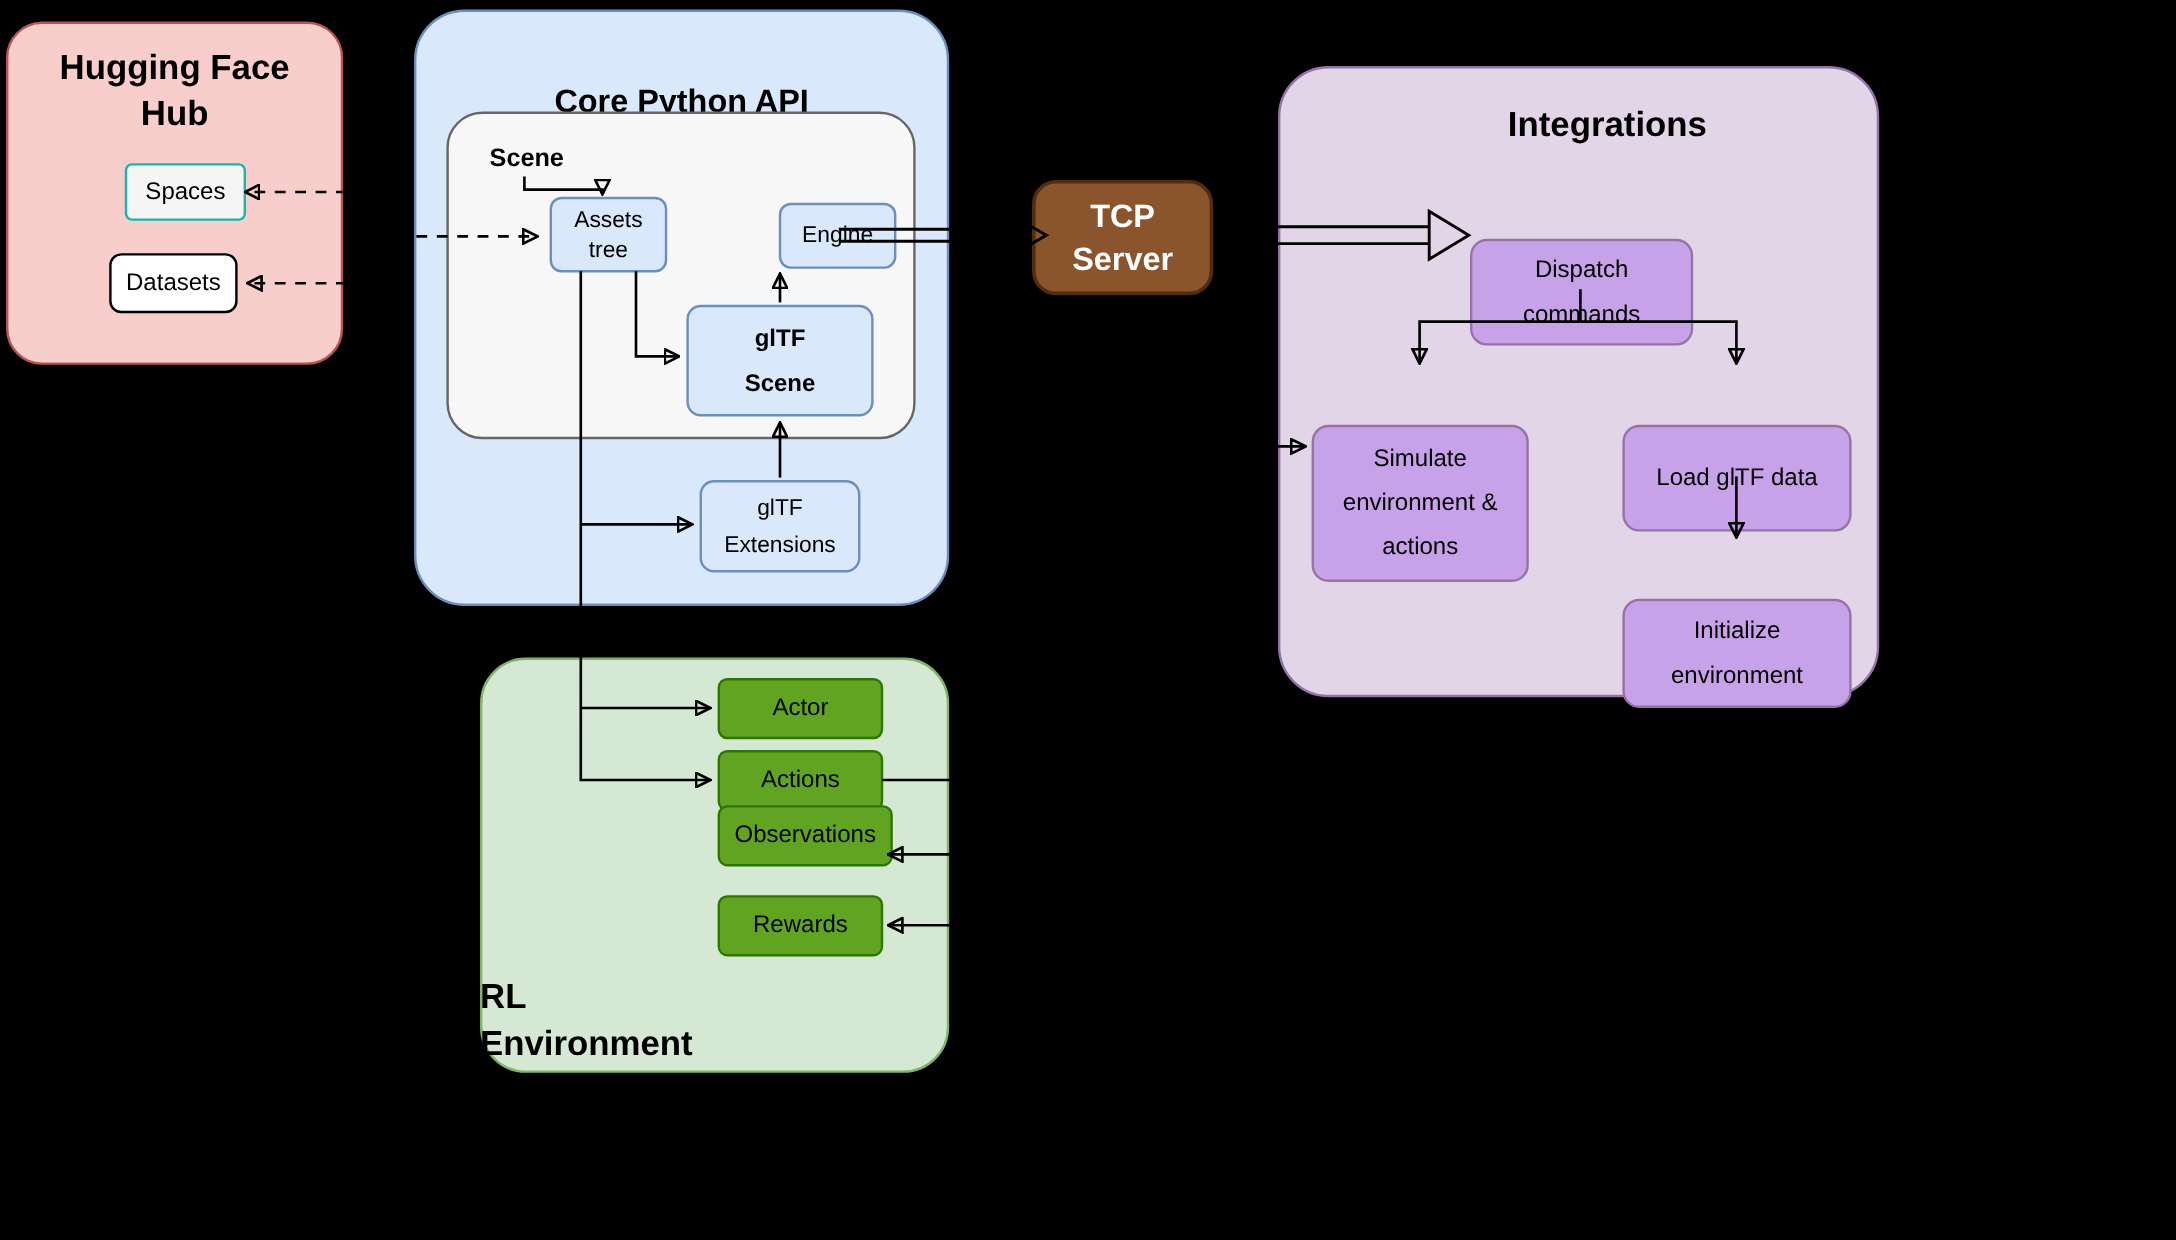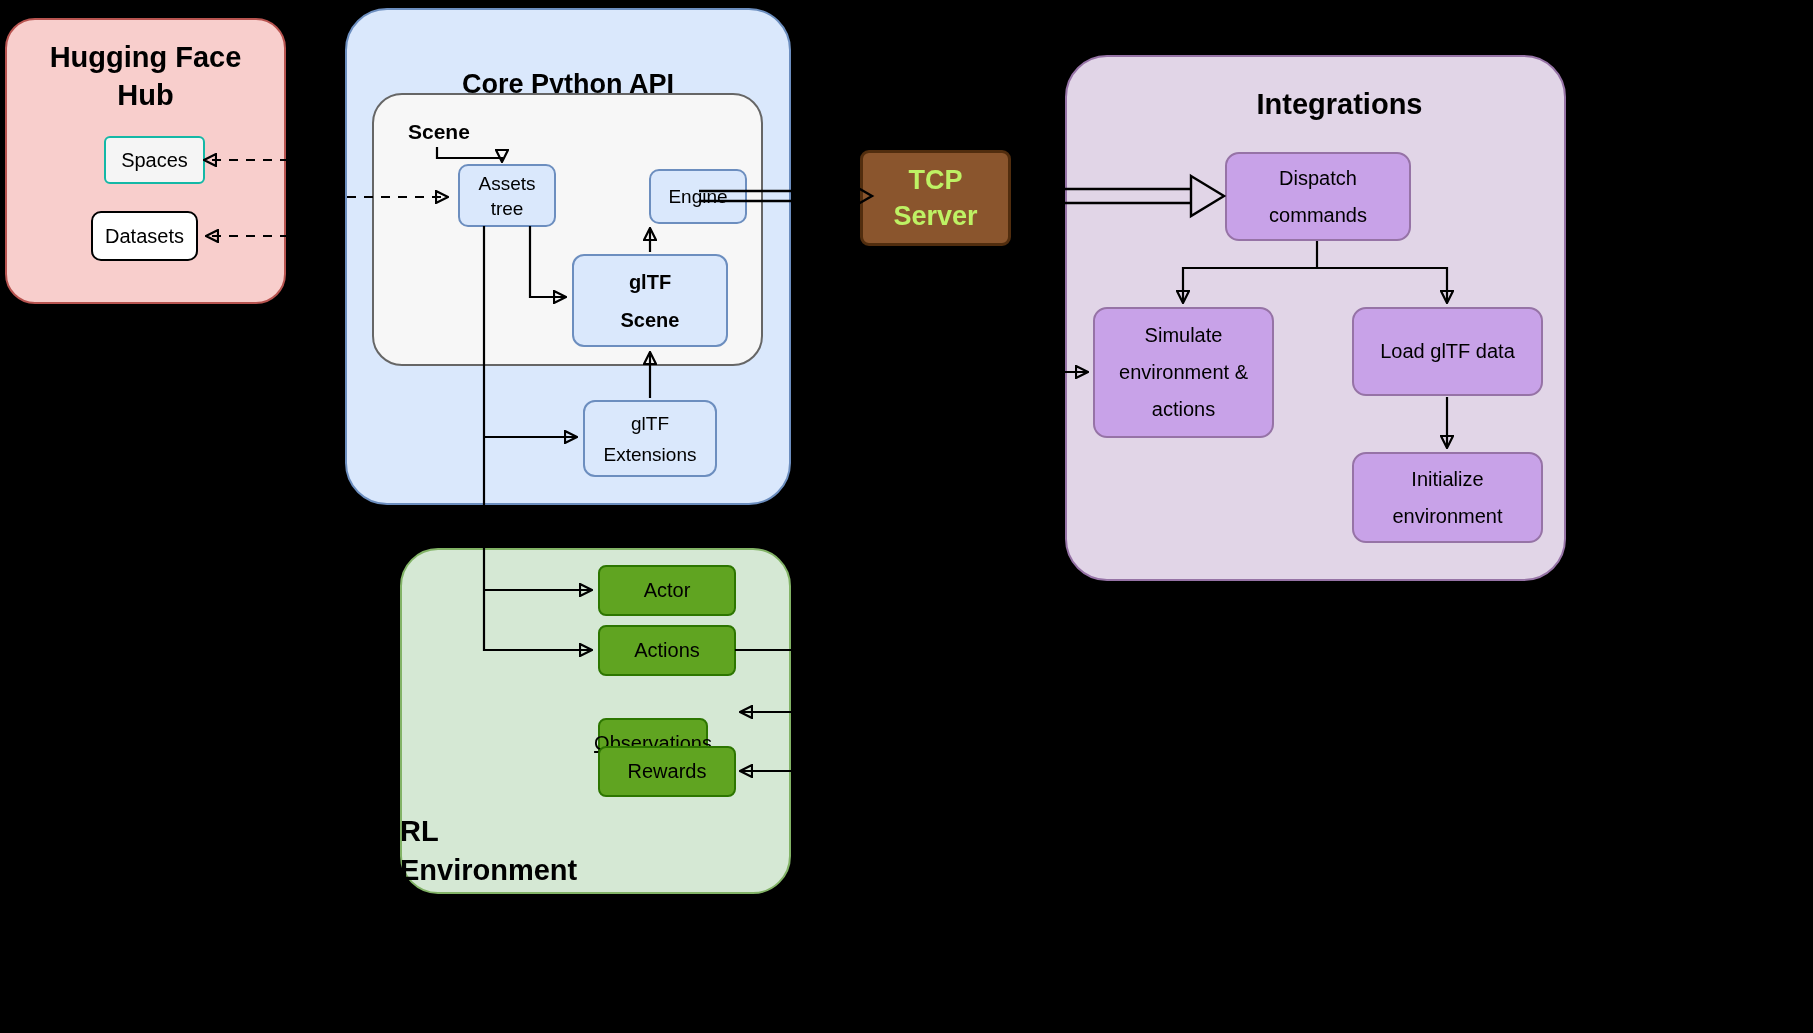--- a/index.html
+++ b/index.html
@@ -36,42 +36,42 @@
   .blue-node { background:#dae8fc; border:2px solid #6c8ebf; border-radius:10px; font-size:19px; line-height:25px; }
   .assets-node { left:458px; top:164px; width:98px; height:63px; }
   .engine-node { left:601px; top:169px; width:98px; height:55px;margin-left:48px; }
   .gltfscene-node { left:572px; top:254px; width:156px; height:93px;
     border-radius:12px; font-size:20px; font-weight:bold; line-height:38px; }
   .gltfext-node { left:583px; top:400px; width:134px; height:77px;
     border-radius:12px; line-height:31px; }
 
   
   .tcp-node { left:860px; top:150px; width:151px; height:96px;
-    background:#8a552d; border:3px solid #512d0e; border-radius:9px;
-    color:#bef264; font-size:27px; font-weight:bold; line-height:36px; }
+    background:#8a552d; border:3px solid #512d0e; border-radius:20px;
+    color:#ffffff; font-size:27px; font-weight:bold; line-height:36px; }
 
   
   .int-box { left:1065px; top:55px; width:501px; height:526px;
     background:#e1d5e7; border:2px solid #9673a6; border-radius:42px; }
   .int-title { left:1065px; top:88px; width:501px; text-align:center;
     font-size:29px; font-weight:bold; line-height:32px;margin-left:24px; }
   .purple-node { background:#c8a2e8; border:2px solid #9673a6; border-radius:14px;
-    font-size:20px; line-height:37px; }
+    font-size:20px; line-height:37px;margin-top:47px; }
   .dispatch-node { left:1225px; top:152px; width:186px; height:89px; }
   .simulate-node { left:1093px; top:307px; width:181px; height:131px; }
   .load-node { left:1352px; top:307px; width:191px; height:89px; }
   .init-node { left:1352px; top:452px; width:191px; height:91px; }
 
   
   .rl-box { left:400px; top:548px; width:391px; height:346px;
     background:#d5e8d4; border:2px solid #82b366; border-radius:38px; }
   .green-node { background:#60a421; border:2px solid #2d7600; border-radius:8px; font-size:20px; }
   .actor-node { left:598px; top:565px; width:138px; height:51px; }
   .actions-node { left:598px; top:625px; width:138px; height:51px; }
-  .obs-node { left:598px; top:718px; width:110px; height:51px;text-decoration:underline; }
+  .obs-node { left:598px; top:671px; width:146px; height:51px; }
   .rewards-node { left:598px; top:746px; width:138px; height:51px; }
   .rl-title { left:400px; top:812px; width:391px; text-align:left;
     font-size:29px; font-weight:bold; line-height:39px; }
 
   
   .connectors { left:0; top:0; width:1813px; height:1033px; pointer-events:none; }
   .connectors path { stroke:#000000; stroke-width:2.2; fill:none; }
   .connectors path.dashed { stroke-dasharray:9 8; }
   .connectors path.block { stroke-width:2.4; }
 </style>

